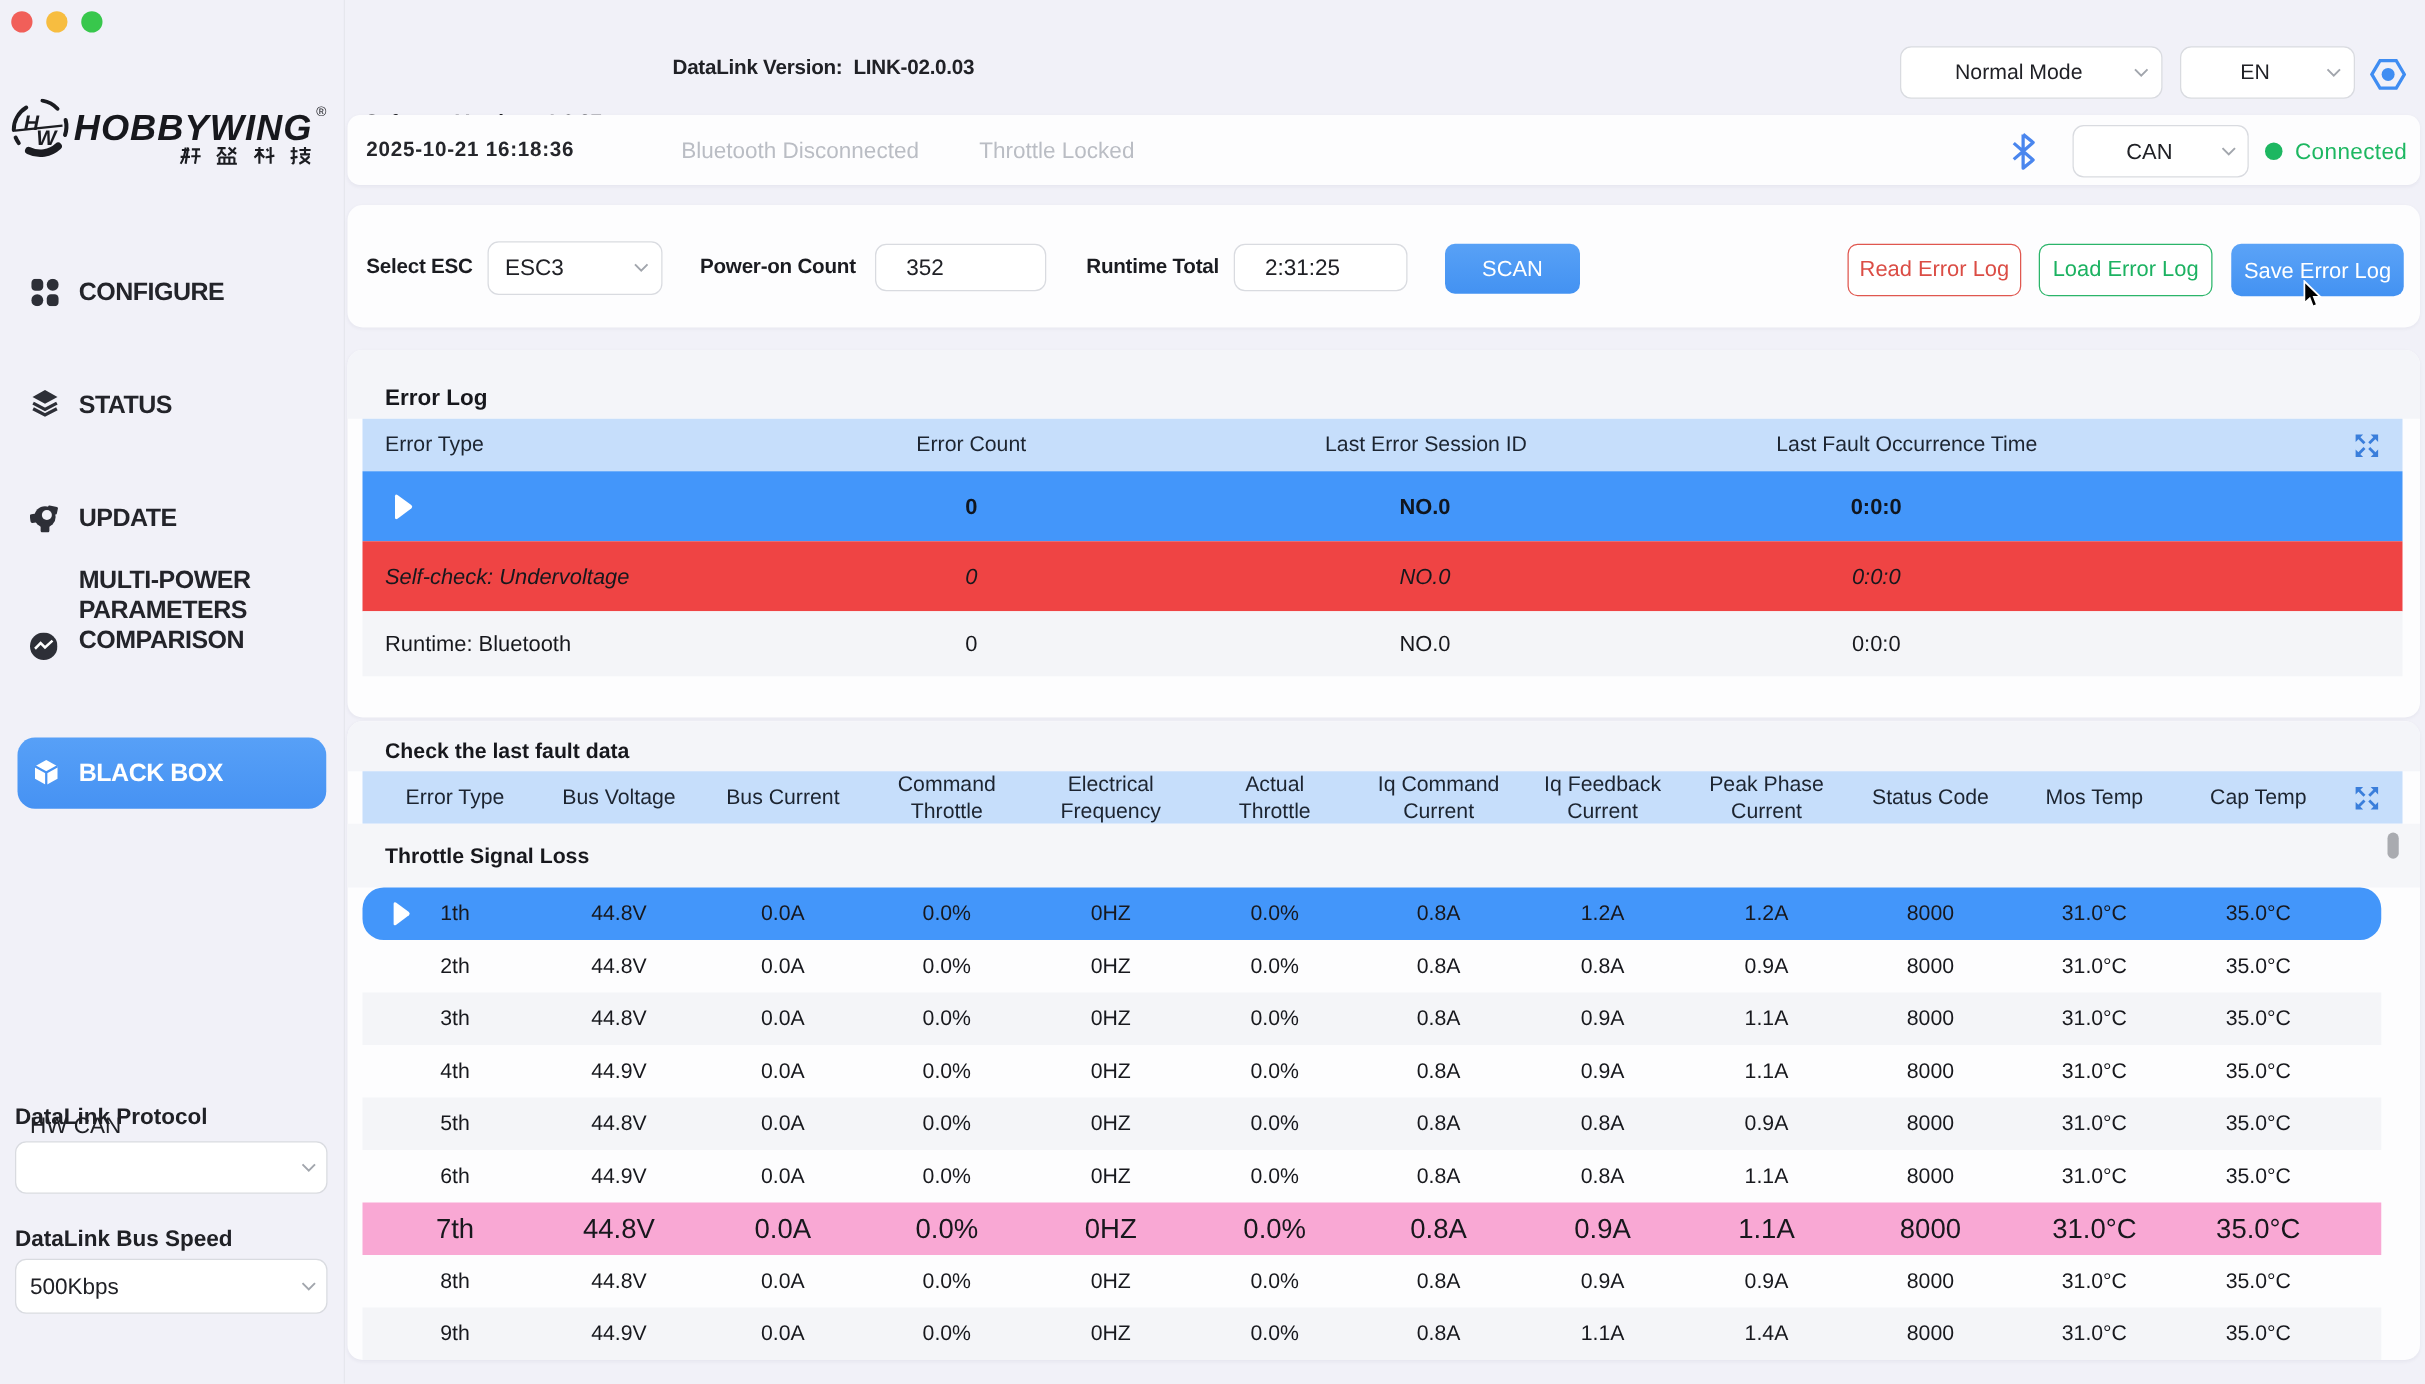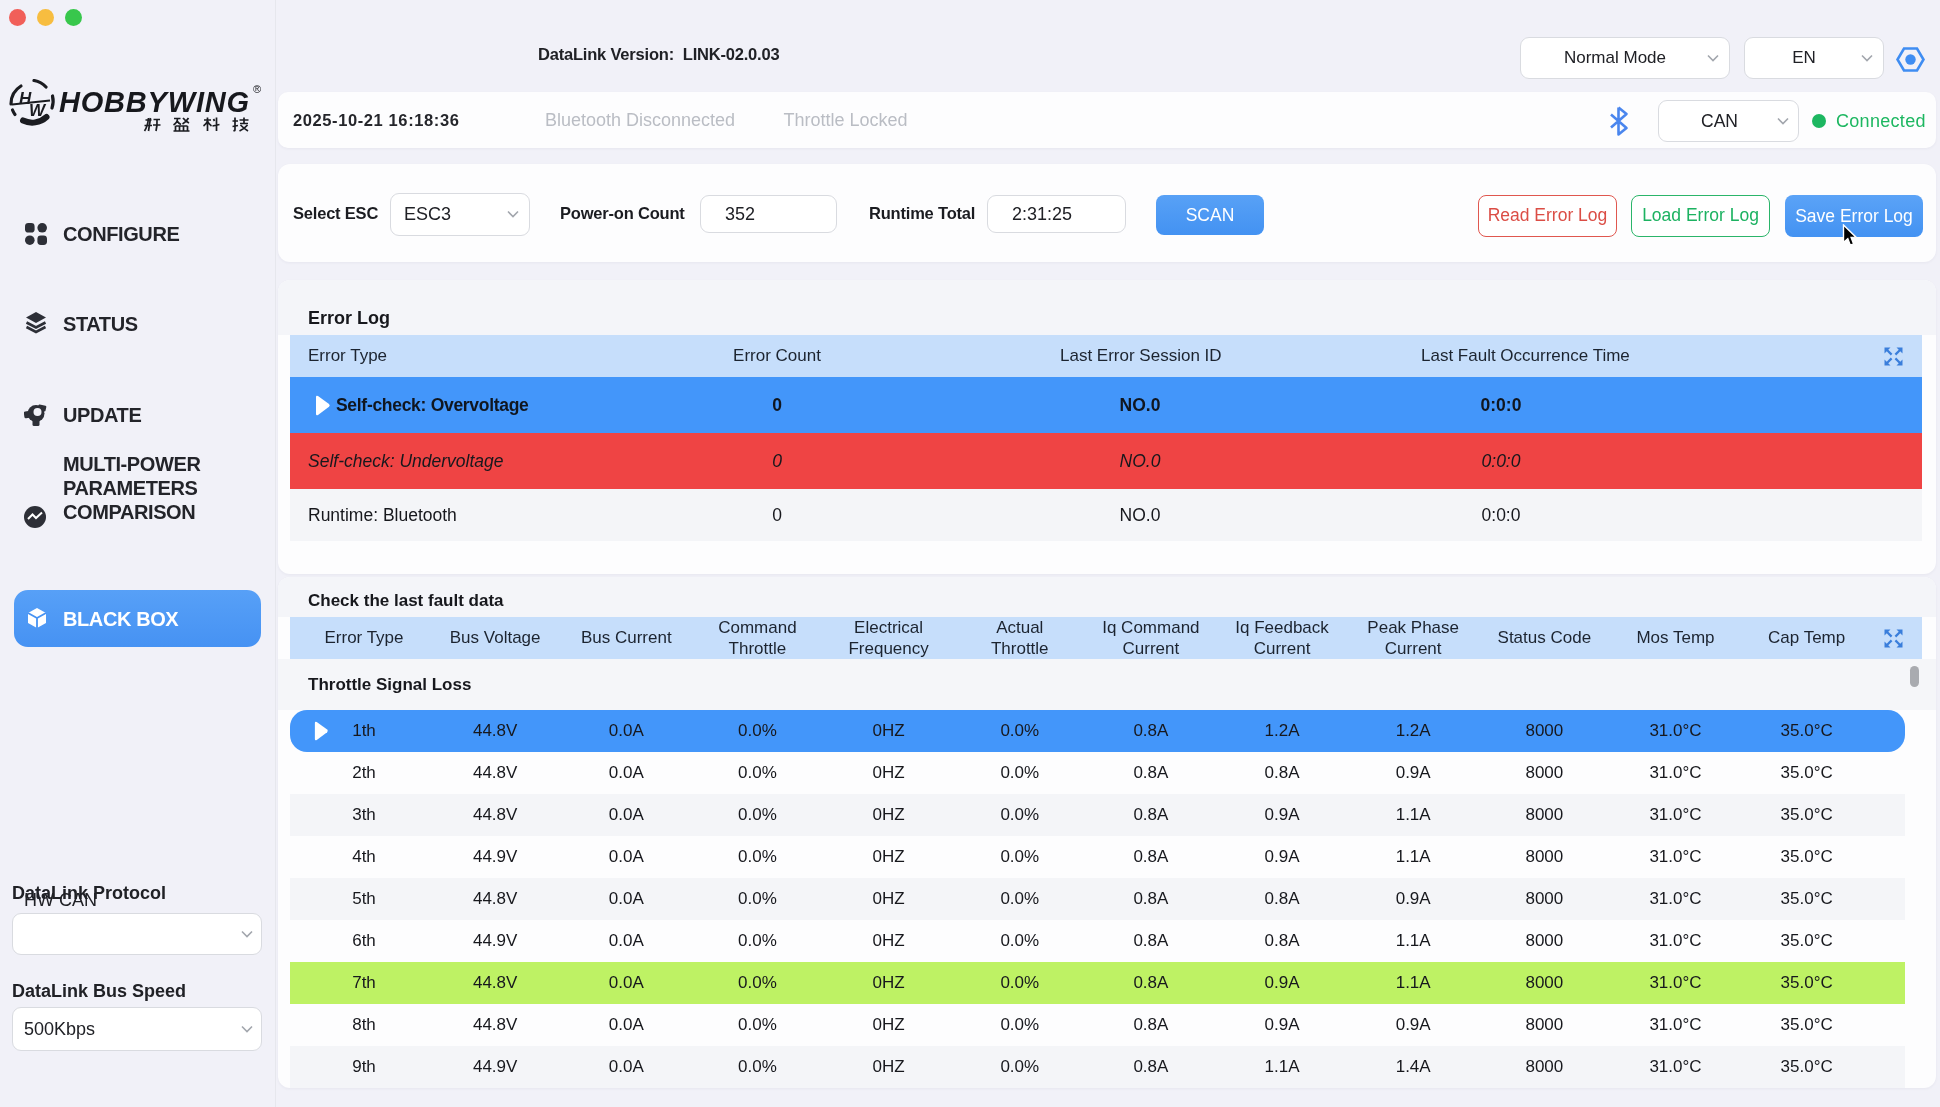--- a/index.html
+++ b/index.html
@@ -205,21 +205,20 @@
           <line x1="4" y1="17" x2="8.6" y2="12.4"></line>
           <polygon points="19.5,13.5 19.5,19.5 13.5,19.5" stroke="none"></polygon>
           <line x1="17" y1="17" x2="12.4" y2="12.4"></line>
         </g>
       </svg>
   </div>
   <div class="row" style="left:12px;width:1632px;top:97px;height:56px;background:#4396fa;color:#10161f;">
     <svg class="abs" style="left:24px;top:17px;" width="17" height="23" viewBox="0 0 17 23">
         <path d="M2 3 Q2 1 4 2 L15 10 Q16.5 11.5 15 12.8 L4 21 Q2 22 2 20 Z" fill="#fff"></path>
       </svg>
-    <span class="abs" style="left:46px;top:0;height:56px;line-height:56px;font-size:17.5px;letter-spacing:-0.3px;font-weight:700;">Self-check: Overvoltage</span>
     <span class="cellc" style="left:407px;width:160px;top:0;height:56px;line-height:56px;font-size:17.5px;font-weight:700;">0</span>
     <span class="cellc" style="left:770px;width:160px;top:0;height:56px;line-height:56px;font-size:17.5px;font-weight:700;">NO.0</span>
     <span class="cellc" style="left:1131px;width:160px;top:0;height:56px;line-height:56px;font-size:17.5px;font-weight:700;">0:0:0</span>
   </div>
   <div class="row" style="left:12px;width:1632px;top:153px;height:56px;background:#ef4444;color:#17181d;font-style:italic;">
     <span class="abs" style="left:18px;top:0;height:56px;line-height:56px;font-size:17.5px;">Self-check: Undervoltage</span>
     <span class="cellc" style="left:407px;width:160px;top:0;height:56px;line-height:56px;font-size:17.5px;">0</span>
     <span class="cellc" style="left:770px;width:160px;top:0;height:56px;line-height:56px;font-size:17.5px;">NO.0</span>
     <span class="cellc" style="left:1131px;width:160px;top:0;height:56px;line-height:56px;font-size:17.5px;">0:0:0</span>
   </div>
@@ -343,21 +342,21 @@
         <span class="cellc" style="left:401.95000000000005px;width:131px;top:0;height:42px;line-height:42px;">0.0%</span>
         <span class="cellc" style="left:533.1px;width:131px;top:0;height:42px;line-height:42px;">0HZ</span>
         <span class="cellc" style="left:664.25px;width:131px;top:0;height:42px;line-height:42px;">0.0%</span>
         <span class="cellc" style="left:795.4000000000001px;width:131px;top:0;height:42px;line-height:42px;">0.8A</span>
         <span class="cellc" style="left:926.5500000000001px;width:131px;top:0;height:42px;line-height:42px;">0.8A</span>
         <span class="cellc" style="left:1057.7px;width:131px;top:0;height:42px;line-height:42px;">1.1A</span>
         <span class="cellc" style="left:1188.8500000000001px;width:131px;top:0;height:42px;line-height:42px;">8000</span>
         <span class="cellc" style="left:1320px;width:131px;top:0;height:42px;line-height:42px;">31.0°C</span>
         <span class="cellc" style="left:1451.15px;width:131px;top:0;height:42px;line-height:42px;">35.0°C</span>
       </div>
-      <div class="abs" style="left:0;top:252px;width:1615px;height:42px;background:#bef264;font-size:17px;color:#17181d;">
+      <div class="abs" style="left:0;top:252px;width:1615px;height:42px;background:#f9a8d4;font-size:22px;color:#17181d;">
         <span class="cellc" style="left:8.5px;width:131px;top:0;height:42px;line-height:42px;">7th</span>
         <span class="cellc" style="left:139.65px;width:131px;top:0;height:42px;line-height:42px;">44.8V</span>
         <span class="cellc" style="left:270.8px;width:131px;top:0;height:42px;line-height:42px;">0.0A</span>
         <span class="cellc" style="left:401.95000000000005px;width:131px;top:0;height:42px;line-height:42px;">0.0%</span>
         <span class="cellc" style="left:533.1px;width:131px;top:0;height:42px;line-height:42px;">0HZ</span>
         <span class="cellc" style="left:664.25px;width:131px;top:0;height:42px;line-height:42px;">0.0%</span>
         <span class="cellc" style="left:795.4000000000001px;width:131px;top:0;height:42px;line-height:42px;">0.8A</span>
         <span class="cellc" style="left:926.5500000000001px;width:131px;top:0;height:42px;line-height:42px;">0.9A</span>
         <span class="cellc" style="left:1057.7px;width:131px;top:0;height:42px;line-height:42px;">1.1A</span>
         <span class="cellc" style="left:1188.8500000000001px;width:131px;top:0;height:42px;line-height:42px;">8000</span>

